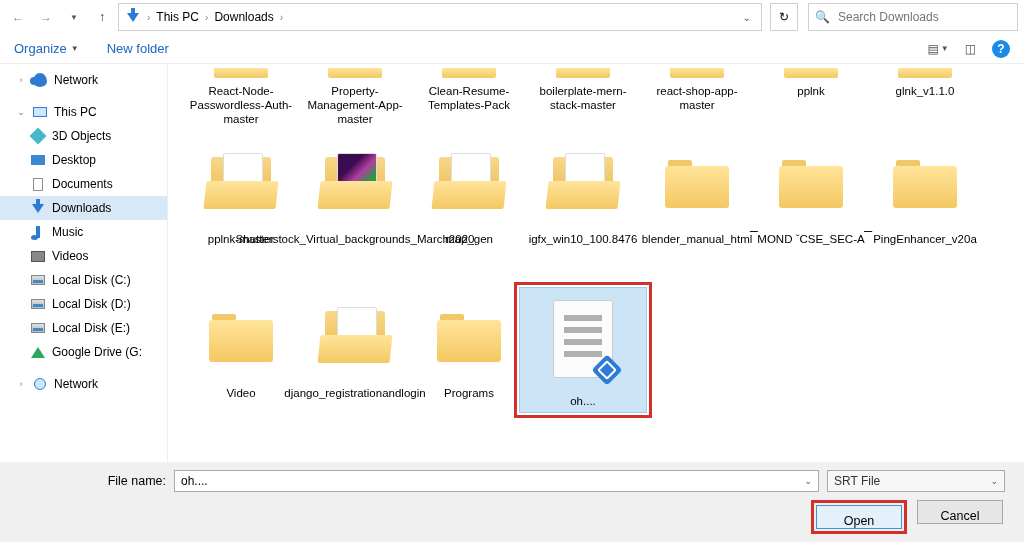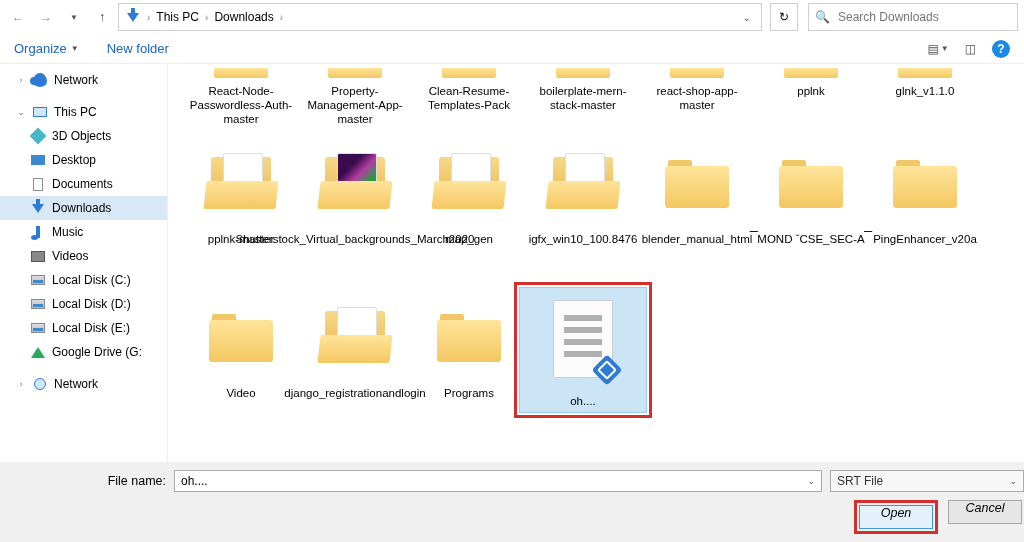--- a/index.html
+++ b/index.html
@@ -58,27 +58,27 @@
   .file-doc::before { content: ""; position: absolute; left: 10px; top: 14px; right: 10px; height: 6px; background: #b0b0b0; box-shadow: 0 12px 0 #b0b0b0, 0 24px 0 #b0b0b0, 0 36px 0 #b0b0b0; }
   .file-doc .badge { position: absolute; right: -6px; bottom: -4px; width: 22px; height: 22px; background: #2e7bd6; border-radius: 4px; transform: rotate(45deg); }
   .file-doc .badge::after{ content:""; position:absolute; inset:4px; background:#2e7bd6; border:2px solid #fff; border-radius:2px;}
 
   .dash-left, .dash-right { position: absolute; font-size: 14px; color: #000; }
 
   .selected-box { border: 3px solid #d4302b; padding: 2px; }
   .selected-inner { background: #cce5f6; border: 1px solid #9ecdeb; padding: 2px 0 4px 0; }
 
   
-  .bottom { height: 80px; background: #f0f0f0; display: flex; flex-direction: column; padding: 8px 0 8px 16px; gap: 8px; }
+  .bottom { height: 80px; background: #f0f0f0; display: flex; flex-direction: column; padding: 8px 19px 8px 16px; gap: 8px; }
   .row-filename { display: flex; align-items: center; gap: 8px; }
   .fn-label { width: 150px; text-align: right; font-size: 12.5px; }
   .fn-input { flex: 1; height: 22px; border: 1px solid #aaa; background: #fff; padding: 0 6px; font-size: 12px; display:flex; align-items:center; justify-content:space-between;}
-  .ft-select { width: 194px; height: 22px; border: 1px solid #aaa; background: #f7f7f7; padding: 0 6px; font-size: 12px; color: #333; display:flex; align-items:center; justify-content:space-between;}
+  .ft-select { width: 178px; height: 22px; border: 1px solid #aaa; background: #f7f7f7; padding: 0 6px; font-size: 12px; color: #333; display:flex; align-items:center; justify-content:space-between;}
   .row-buttons { display: flex; justify-content: flex-end; gap: 10px; padding-right: 2px; }
-  .dlg-btn { width: 74px; height: 24px; border: 1px solid #a7a7a7; background: #e6e6e6; font-size: 12.5px; display:flex; align-items:flex-start; justify-content:center;font-style:italic;}
+  .dlg-btn { width: 86px; height: 24px; border: 1px solid #a7a7a7; background: #e6e6e6; font-size: 12.5px; display:flex; align-items:flex-end; justify-content:center;}
   .dlg-btn.primary { background: #e4f1fb; border: 1px solid #3e95d8; }
   .red-box { border: 3px solid #d4302b; padding: 2px; display:inline-flex;}
   .caret-down { font-size: 9px; color:#555; }
 
   
   .ico-cloud { width:14px;height:14px;background:#2e7bd6;border-radius:50% 50% 50% 50% / 60% 60% 40% 40%; position:relative;}
   .ico-cloud::before{content:"";position:absolute;left:-3px;top:4px;width:8px;height:8px;background:#2e7bd6;border-radius:50%;}
   .ico-pc { width:14px;height:10px;border:1px solid #2e7bd6;background:#cfe6f7;}
   .ico-3d { width:12px;height:12px;background:#46b8c8; transform:rotate(45deg);}
   .ico-desk{ width:14px;height:10px;background:#3b8ad0;}

